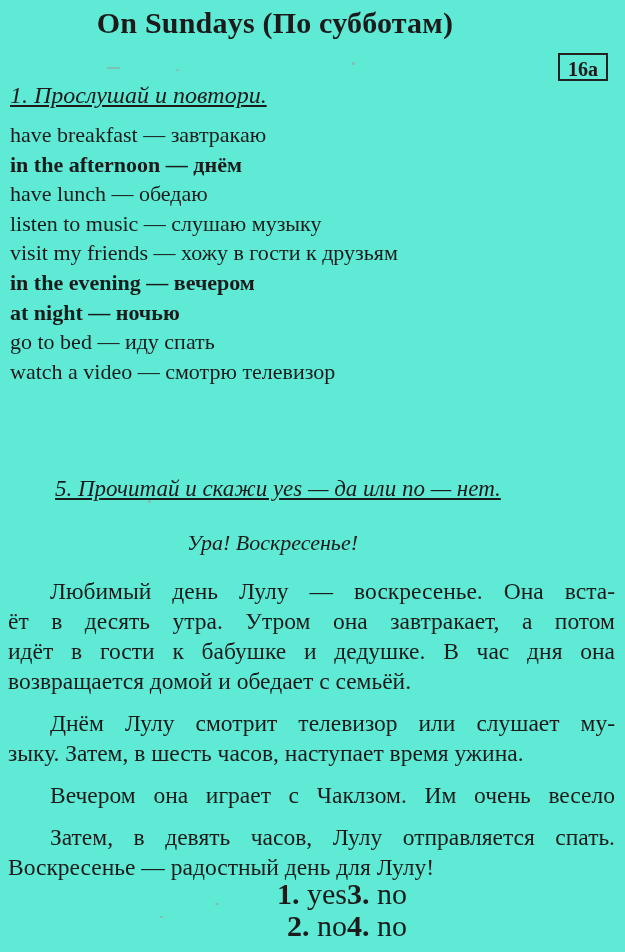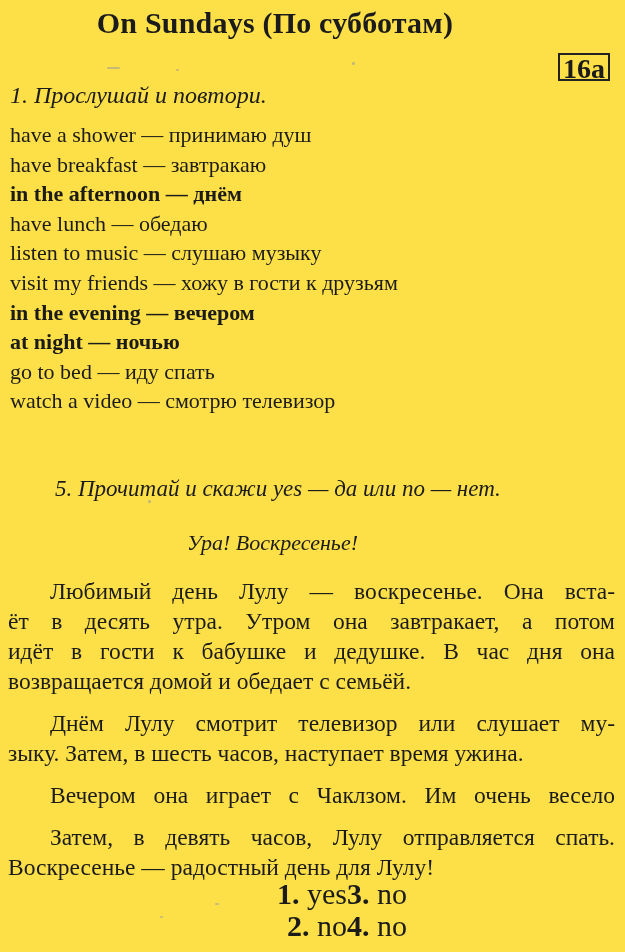--- a/index.html
+++ b/index.html
@@ -4,21 +4,21 @@
 <style>
   html, body {
     margin: 0;
     padding: 0;
     background: #ffffff;
   }
   .page {
     position: relative;
     width: 625px;
     height: 952px;
-    background: #fde047;
+    background: #5eead4;
     font-family: "Liberation Serif", serif;
     color: #1b1b1b;
     overflow: hidden;
   }
   .title {
     position: absolute;
     top: 6px;
     left: 0;
     width: 550px;
     margin: 0;
@@ -30,29 +30,30 @@
   .badge {
     position: absolute;
     top: 53px;
     left: 558px;
     min-width: 50px;
     height: 28px;
     line-height: 28px;
     text-align: center;
     border: 2px solid #222;
     font-weight: bold;
-    font-size: 28px;
+    font-size: 20px;
     padding: 0 3px;
     box-sizing: border-box;
   }
   .task {
     position: absolute;
     font-style: italic;
     font-size: 24px;
     white-space: nowrap;
+    text-decoration: underline;
   }
   .task1 { top: 82px; left: 10px; }
   .task5 { top: 476px; left: 55px; font-size: 23px; }
   .vocab {
     position: absolute;
     top: 120px;
     left: 10px;
     width: 600px;
   }
   .vocab-line {
@@ -108,21 +109,20 @@
 
 <div class="page">
 
   <h1 class="title">On Sundays (По субботам)</h1>
 
   <div class="badge">16a</div>
 
   <div class="task task1">1. Прослушай и повтори.</div>
 
   <div class="vocab">
-      <div class="vocab-line">have a shower — принимаю душ</div>
       <div class="vocab-line">have breakfast — завтракаю</div>
       <div class="vocab-line bold">in the afternoon — днём</div>
       <div class="vocab-line">have lunch — обедаю</div>
       <div class="vocab-line">listen to music — слушаю музыку</div>
       <div class="vocab-line">visit my friends — хожу в гости к друзьям</div>
       <div class="vocab-line bold">in the evening — вечером</div>
       <div class="vocab-line bold">at night — ночью</div>
       <div class="vocab-line">go to bed — иду спать</div>
       <div class="vocab-line">watch a video — смотрю телевизор</div>
     </div>

